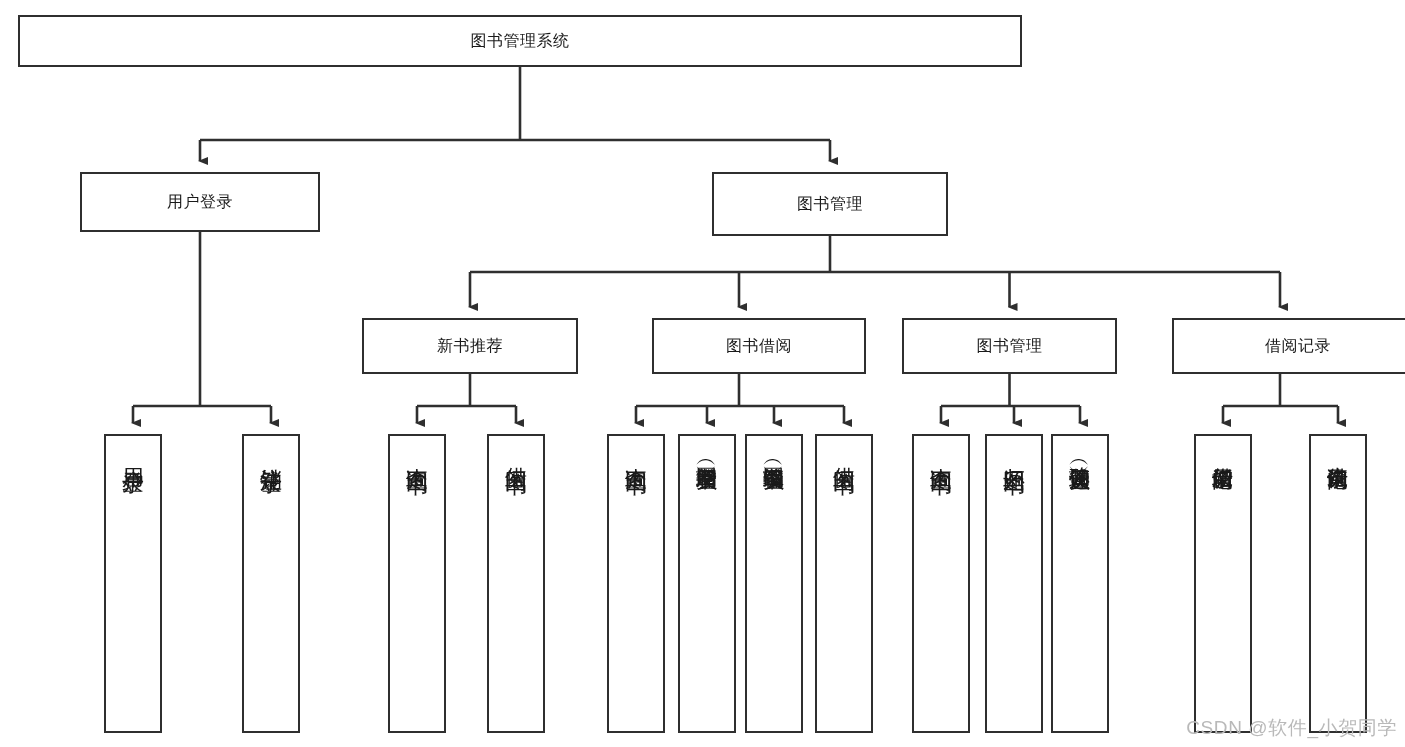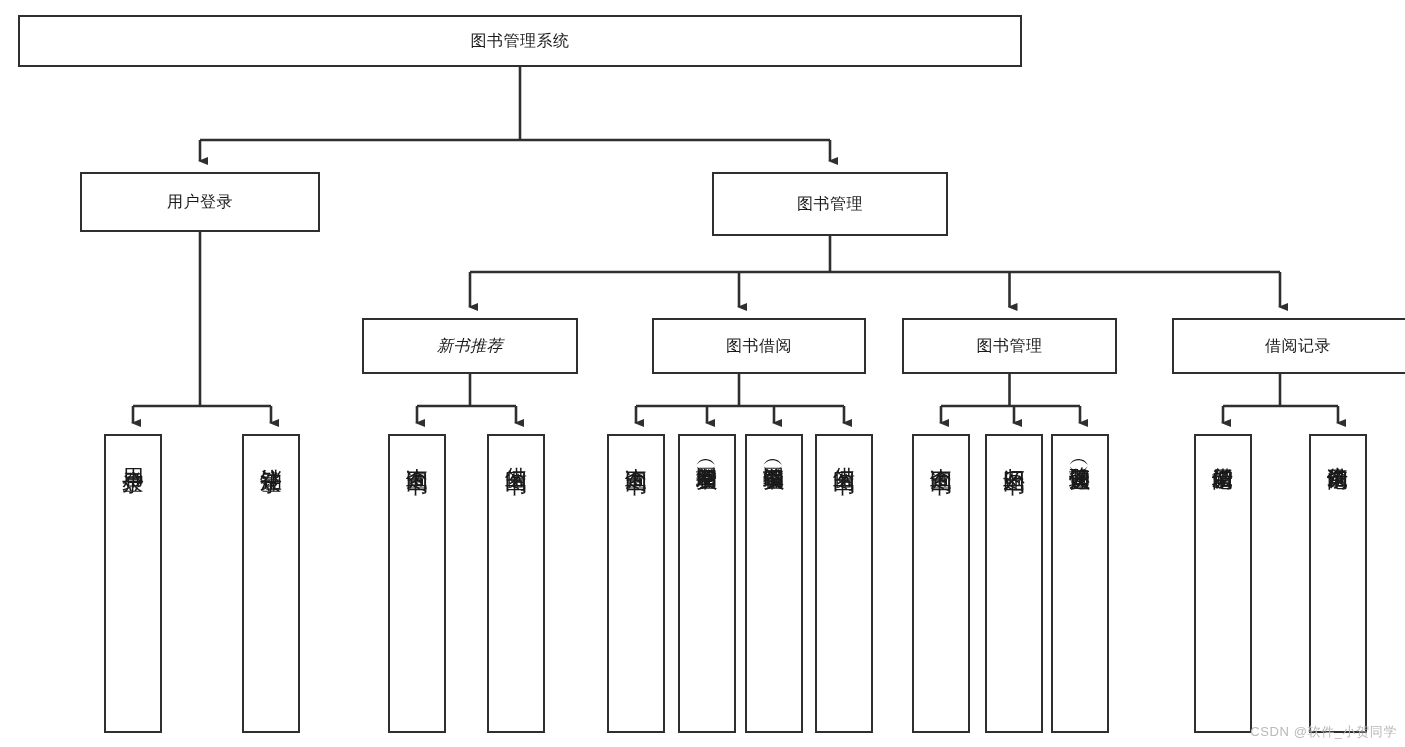--- a/index.html
+++ b/index.html
@@ -62,21 +62,21 @@
   }
   .node.vertical.tight .label {
     font-size: 21px;
     letter-spacing: 0.5px;
   }
   #watermark {
     position: absolute;
     right: 8px;
     bottom: 6px;
     font-family: "Liberation Sans", "DejaVu Sans", sans-serif;
-    font-size: 13px;
+    font-size: 19px;
     color: #b9b9b9;
     letter-spacing: 0.6px;
     white-space: nowrap;
     pointer-events: none;
   }
 </style>
 </head>
 <body>
 
 <div id="diagram-root">
@@ -126,21 +126,21 @@
       <div class="node horizontal" style="left: 18px; top: 15px; width: 1004px; height: 52px; border-color: rgb(47, 47, 47); background: rgb(255, 255, 255);">
         <span class="label" style="color: rgb(26, 26, 26);">图书管理系统</span>
       </div>
       <div class="node horizontal" style="left: 80px; top: 172px; width: 240px; height: 60px; border-color: rgb(47, 47, 47); background: rgb(255, 255, 255);">
         <span class="label" style="color: rgb(26, 26, 26);">用户登录</span>
       </div>
       <div class="node horizontal" style="left: 712px; top: 172px; width: 236px; height: 64px; border-color: rgb(47, 47, 47); background: rgb(255, 255, 255);">
         <span class="label" style="color: rgb(26, 26, 26);">图书管理</span>
       </div>
       <div class="node horizontal" style="left: 362px; top: 318px; width: 216px; height: 56px; border-color: rgb(47, 47, 47); background: rgb(255, 255, 255);">
-        <span class="label" style="color: rgb(26, 26, 26); font-style: italic;">新书推荐</span>
+        <span class="label" style="color: rgb(26, 26, 26);">新书推荐</span>
       </div>
       <div class="node horizontal" style="left: 632px; top: 318px; width: 214px; height: 56px; border-color: rgb(47, 47, 47); background: rgb(255, 255, 255); margin-left: 20px;">
         <span class="label" style="color: rgb(26, 26, 26);">图书借阅</span>
       </div>
       <div class="node horizontal" style="left: 902px; top: 318px; width: 215px; height: 56px; border-color: rgb(47, 47, 47); background: rgb(255, 255, 255);">
         <span class="label" style="color: rgb(26, 26, 26);">图书管理</span>
       </div>
       <div class="node horizontal" style="left: 1172px; top: 318px; width: 252px; height: 56px; border-color: rgb(47, 47, 47); background: rgb(255, 255, 255);">
         <span class="label" style="color: rgb(26, 26, 26);">借阅记录</span>
       </div>

